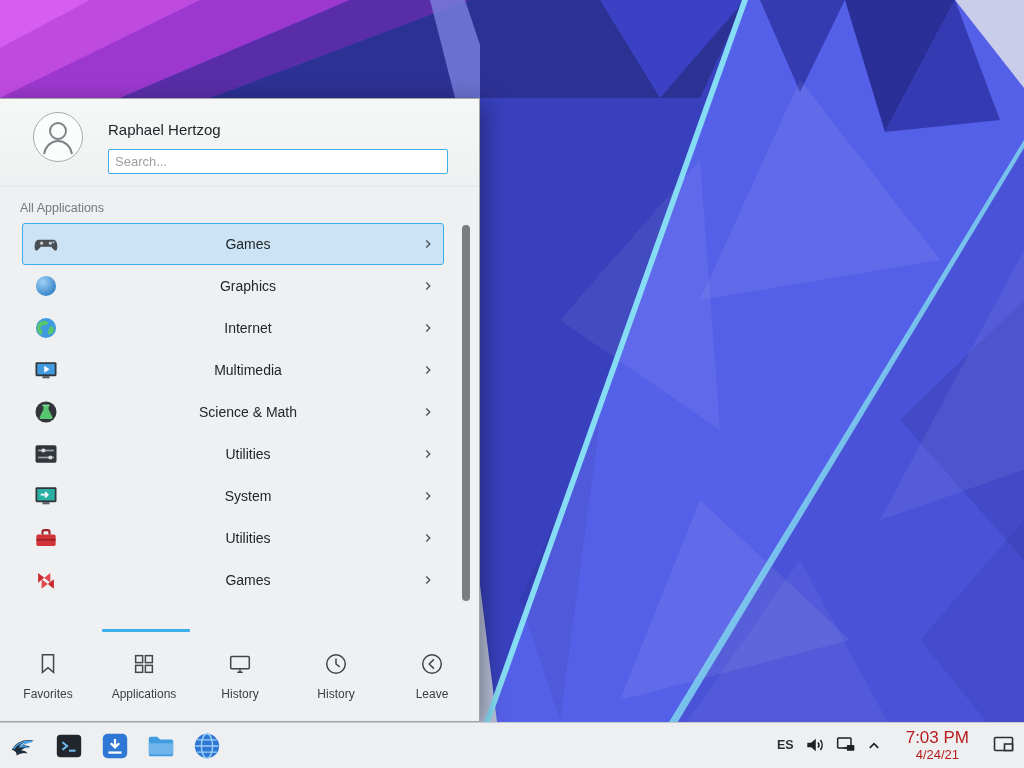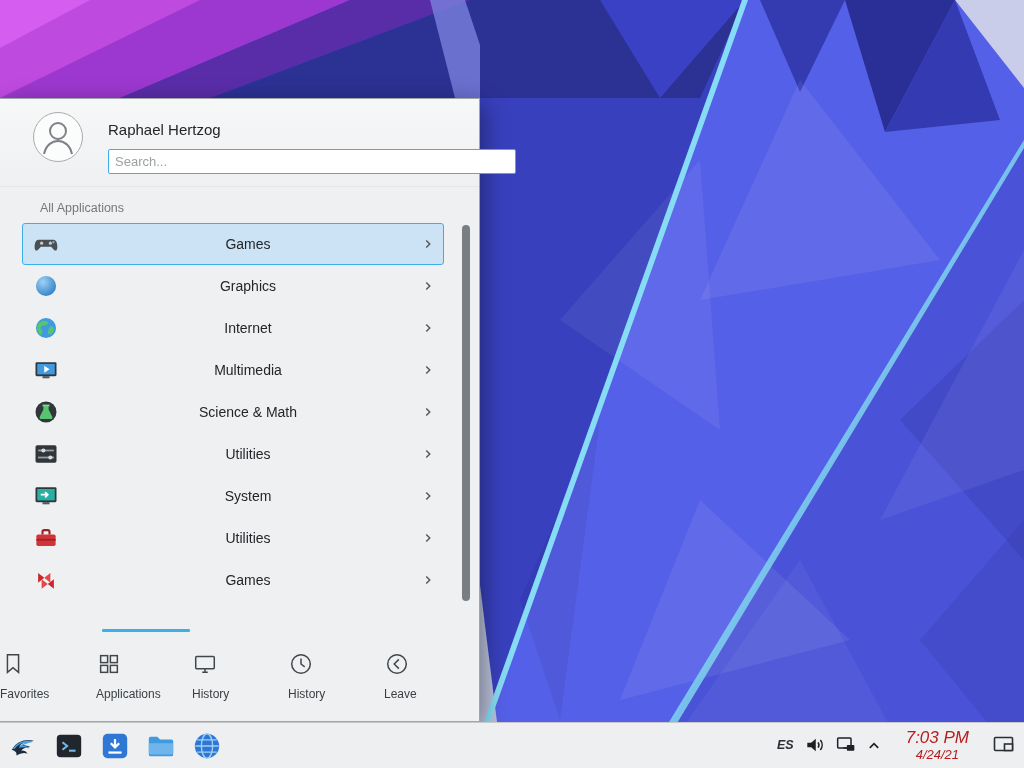--- a/index.html
+++ b/index.html
@@ -10,54 +10,54 @@
   
   .launcher { position:absolute; left:0; top:98px; width:480px; height:624px;
               background:#eff0f1; border:1px solid #a2a5a8; border-left:none;
               box-shadow:4px 6px 22px rgba(0,0,0,.38); z-index:5; }
   .l-header { position:relative; height:88px; background:linear-gradient(#f6f7f7,#eff0f1);
               border-bottom:1px solid #e4e6e7; }
   .avatar { position:absolute; left:33px; top:13px; width:50px; height:50px; border:1px solid #a8abad;
             border-radius:50%; background:#fbfcfc; overflow:hidden; }
   .avatar svg { width:100%; height:100%; display:block; }
   .username { position:absolute; left:108px; top:22px; font-size:15px; color:#232629; }
-  .search { position:absolute; left:108px; top:50px; width:408px; height:25px; border:1px solid #3daee9;
+  .search { position:absolute; left:108px; top:50px; width:340px; height:25px; border:1px solid #3daee9;
             border-radius:2px; background:#fff; font:13px "Liberation Sans", sans-serif;
             padding:0 6px; color:#232629; outline:none; }
   .search::placeholder { color:#9da0a3; }
-  .section-label { position:absolute; left:20px; top:102px; font-size:12.5px; color:#75797c;margin-left:20px; }
+  .section-label { position:absolute; left:20px; top:102px; font-size:12.5px; color:#75797c; }
 
   .category-list { position:absolute; left:0; top:124px; width:480px; height:408px; overflow:hidden; }
   .cat-row { position:relative; height:42px; margin:0 36px 0 22px; display:flex; align-items:center;
              border:1px solid transparent; border-radius:3px; cursor:default; }
   .cat-row.selected { background:#cbe3f5; border-color:#3daee9; }
   .cat-icon { width:28px; height:28px; flex:0 0 28px; margin:0 15px 0 9px; }
   .cat-icon svg { width:100%; height:100%; display:block; }
   .cat-label { flex:1; font-size:14px; color:#232629;text-align:center; }
   .cat-arrow { width:14px; height:14px; margin-right:8px; }
   .cat-arrow svg { width:100%; height:100%; display:block; }
   .scrollbar { position:absolute; right:9px; top:126px; width:8px; height:376px;
                border-radius:4px; background:#797e82; }
 
   .tabbar { position:absolute; left:0; bottom:0; width:480px; height:92px; display:flex; }
   .tab-indicator { position:absolute; top:0; left:102px; width:88px; height:3px;
                    background:#3daee9; border-radius:1px; }
-  .tab { flex:1; display:flex; flex-direction:column; align-items:flex-start; justify-content:center;
+  .tab { flex:1; display:flex; flex-direction:column; align-items:center; justify-content:center;
          gap:10px; padding-top:2px; cursor:default; }
   .tab-icon { width:26px; height:26px; }
   .tab-icon svg { width:100%; height:100%; display:block; }
   .tab-label { font-size:12px; color:#3a3f44; }
 
   
   .taskbar { position:absolute; left:0; bottom:0; width:1024px; height:46px; background:#edeff0;
              border-top:1px solid #c6c8ca; display:flex; align-items:center; z-index:10; }
   .task-left { display:flex; align-items:center; gap:16px; padding-left:8px; }
   .task-icon { width:30px; height:30px; display:inline-block; }
   .task-icon svg { width:100%; height:100%; display:block; }
-  .task-right { margin-left:auto; display:flex; align-items:center; gap:11px; padding-right:4px;font-style:italic; }
+  .task-right { margin-left:auto; display:flex; align-items:center; gap:11px; padding-right:4px; }
   .kbd-layout { font-size:12.5px; font-weight:bold; color:#2b2f33; }
   .tray-icon { width:20px; height:20px; display:inline-block; }
   .tray-icon svg { width:100%; height:100%; display:block; }
   .tray-icon.small { width:14px; height:12px; }
   .clock { text-align:center; line-height:1.15; margin:0 12px 0 14px; color:#b91c1c; }
   .clock .time { font-size:17px; }
   .clock .date { font-size:13px; }
   .show-desktop { width:24px; height:24px; margin-right:4px; }
   .show-desktop svg { width:100%; height:100%; display:block; }
 </style>

